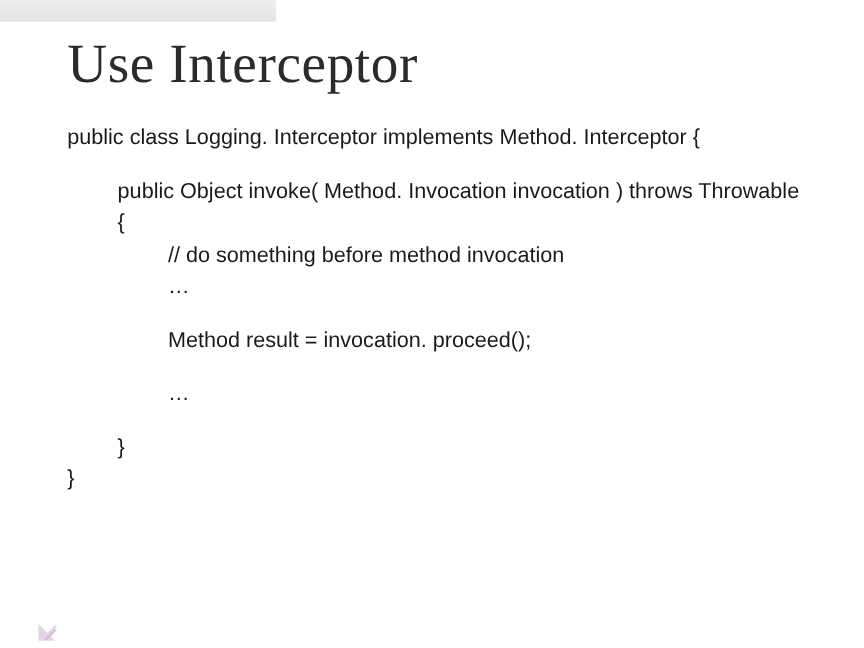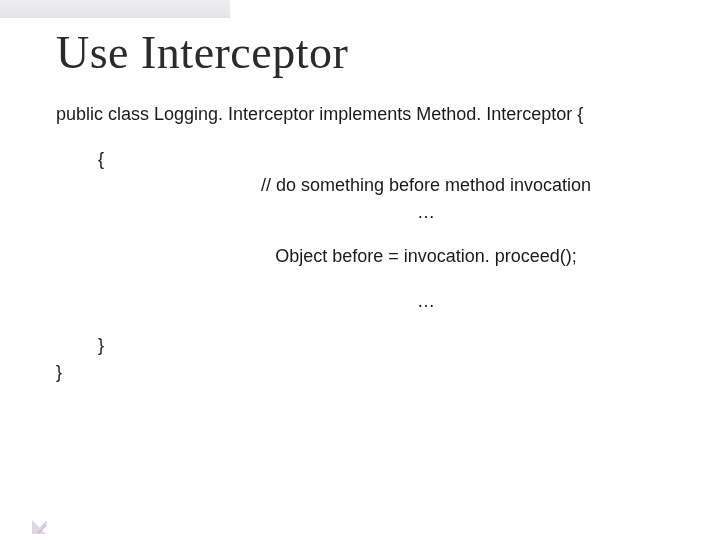--- a/index.html
+++ b/index.html
@@ -39,21 +39,21 @@
     margin: 6px 0 24px 0;
     letter-spacing: 0.5px;
   }
   .code-block {
     font-size: 18px;
     line-height: 1.25;
     font-family: Liberation Sans, sans-serif;
   }
   .code-line { white-space: pre; margin: 4px 0; }
   .indent1 { padding-left: 42px; }
-  .indent2 { padding-left: 84px; text-align: center; }
+  .indent2 { padding-left: 84px; }
   .blank { height: 14px; }
   .corner-accent {
     position: absolute;
     left: 8px;
     bottom: 6px;
     width: 26px;
     height: 26px;
     opacity: 0.7;
   }
   .corner-accent .shape {
@@ -87,28 +87,29 @@
 <div class="slide">
 
   <h1 class="title">Use Interceptor</h1>
 
   <div class="code-block">
 
     <div class="code-line">public class Logging. Interceptor implements Method. Interceptor {</div>
 
     <div class="blank"></div>
 
+    <div class="code-line indent1">public Object invoke( Method. Invocation invocation ) throws Throwable</div>
     <div class="code-line indent1">{</div>
 
     <div class="code-line indent2">// do something before method invocation</div>
     <div class="code-line indent2">…</div>
 
     <div class="blank"></div>
 
-    <div class="code-line indent2">Object before = invocation. proceed();</div>
+    <div class="code-line indent2">Method result = invocation. proceed();</div>
 
     <div class="blank"></div>
 
     <div class="code-line indent2">…</div>
 
     <div class="blank"></div>
 
 
     <div class="code-line indent1">}</div>
     <div class="code-line">}</div>

